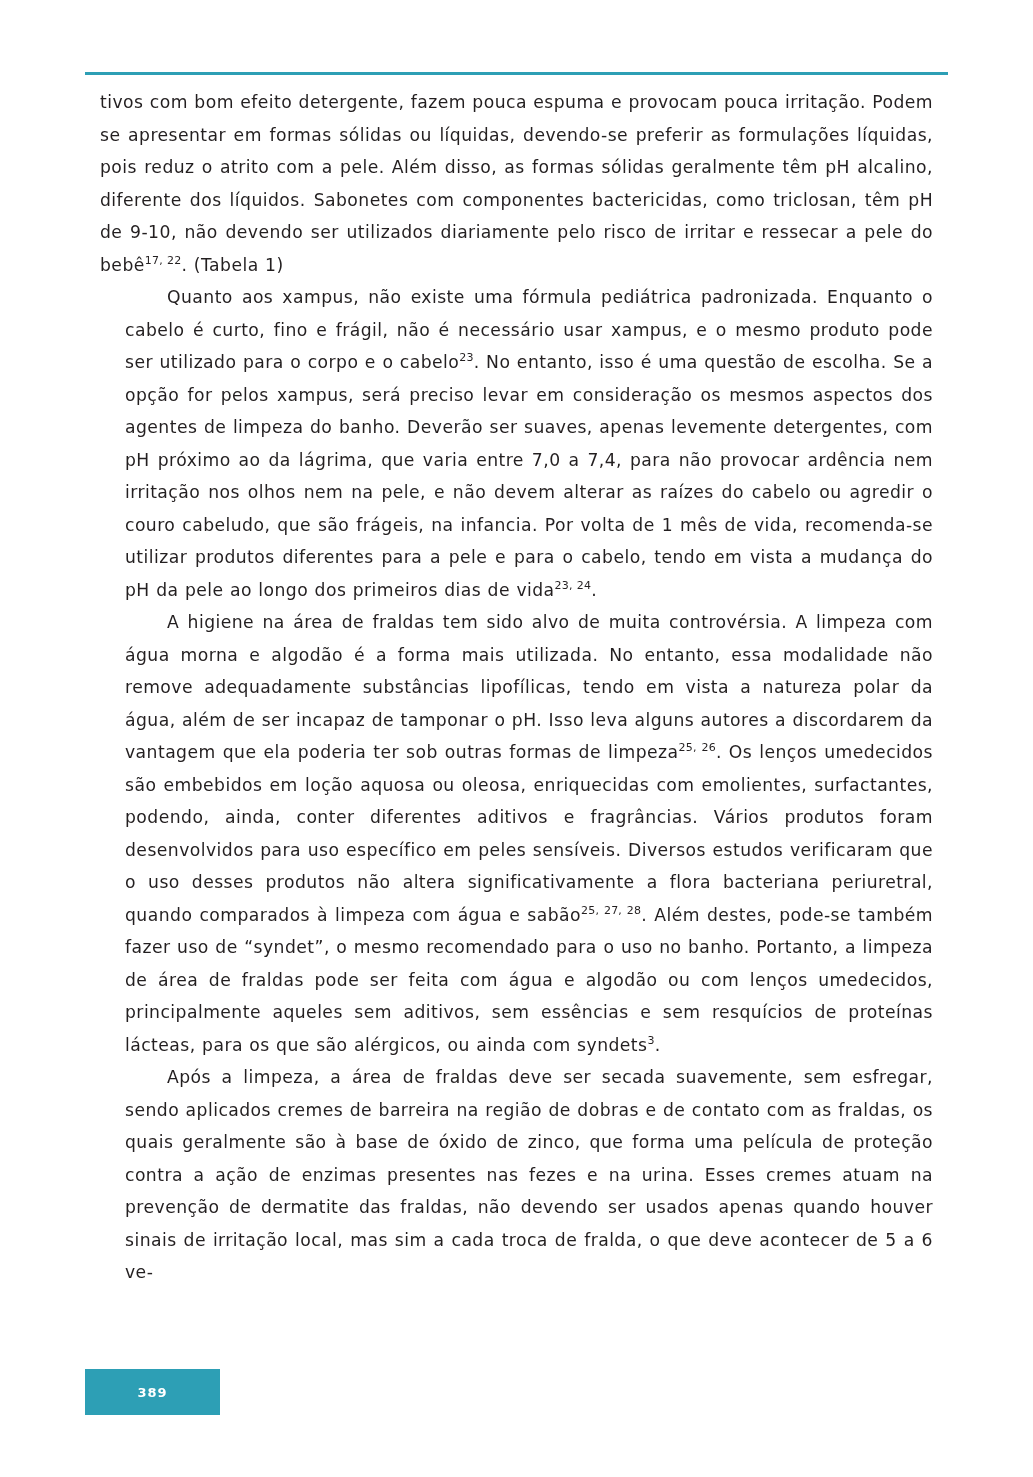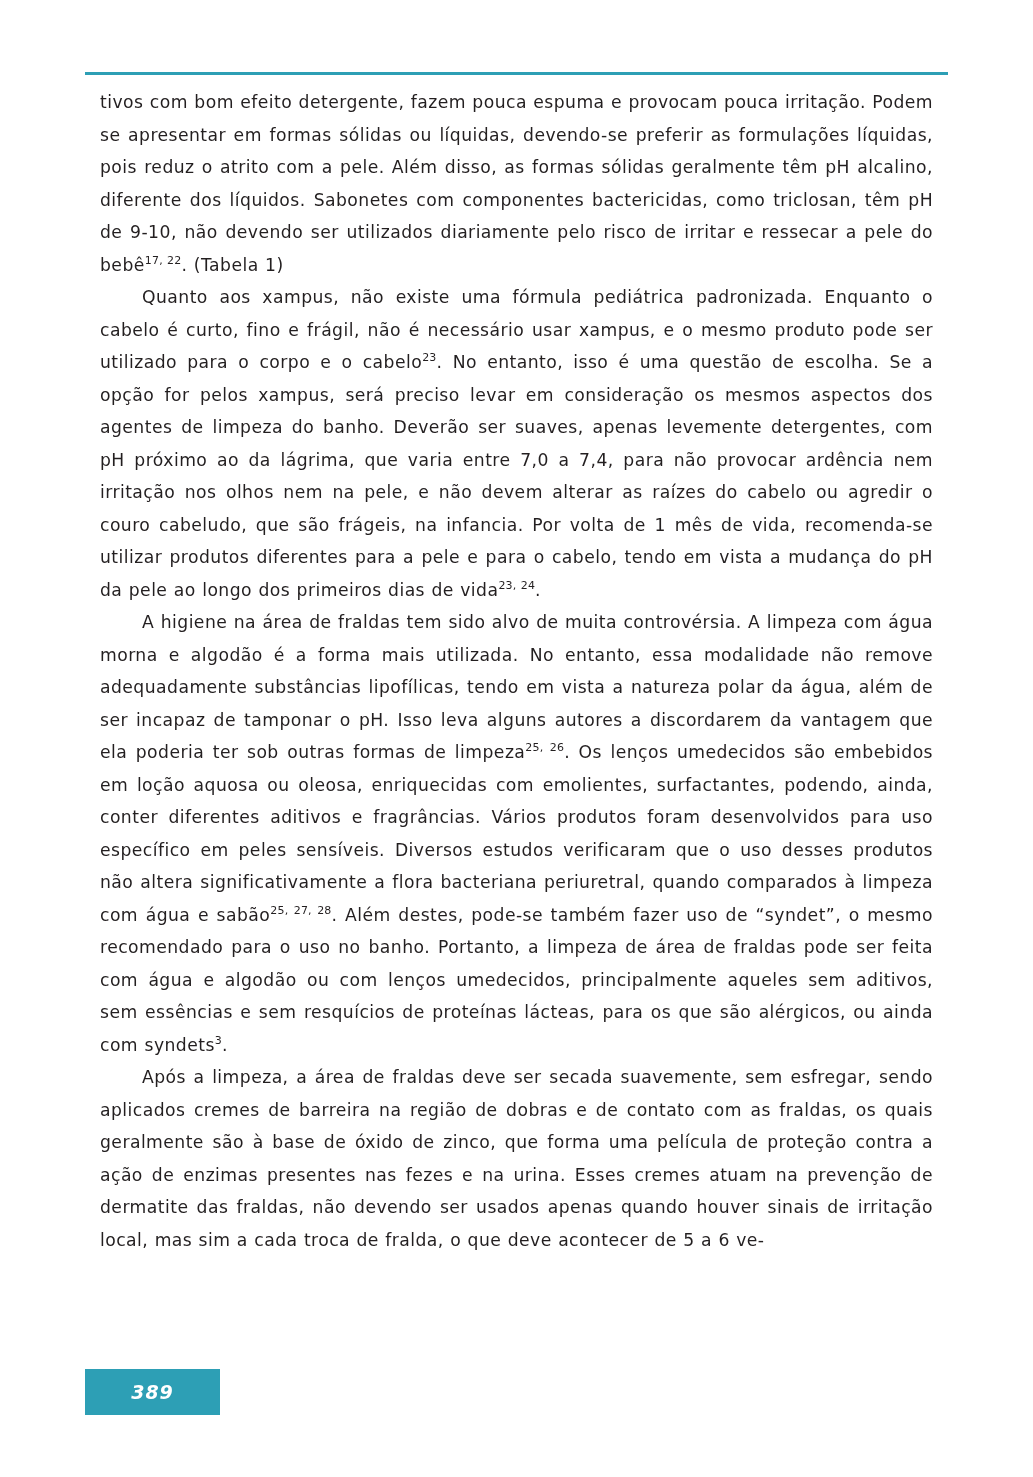--- a/index.html
+++ b/index.html
@@ -40,44 +40,44 @@
     margin: 0;
     font-size: 17.2px;
     line-height: 1.89;
     text-align: justify;
     letter-spacing: 0.45px;
     word-spacing: 0.5px;
     color: #231f20;
   }
   p.indent {
     text-indent: 42px;
+    margin-left: 25px;
   }
   sup {
     font-size: 11px;
     vertical-align: super;
     letter-spacing: 0.2px;
   }
   .page-number-tab {
     position: absolute;
     left: 85px;
     top: 1369px;
     width: 135px;
     height: 46px;
     background: #2d9fb5;
     display: flex;
     align-items: center;
     justify-content: center;
   }
   .page-number-tab span {
     color: #ffffff;
-    font-size: 19px;
+    font-size: 13px;
     font-weight: bold;
     letter-spacing: 1px;
     font-family: "DejaVu Sans", sans-serif;
-    font-style: italic;
   }
 </style>
 </head>
 <body>
 
 <div class="page">
 
   <div class="top-rule"></div>
 
   <div class="content">

